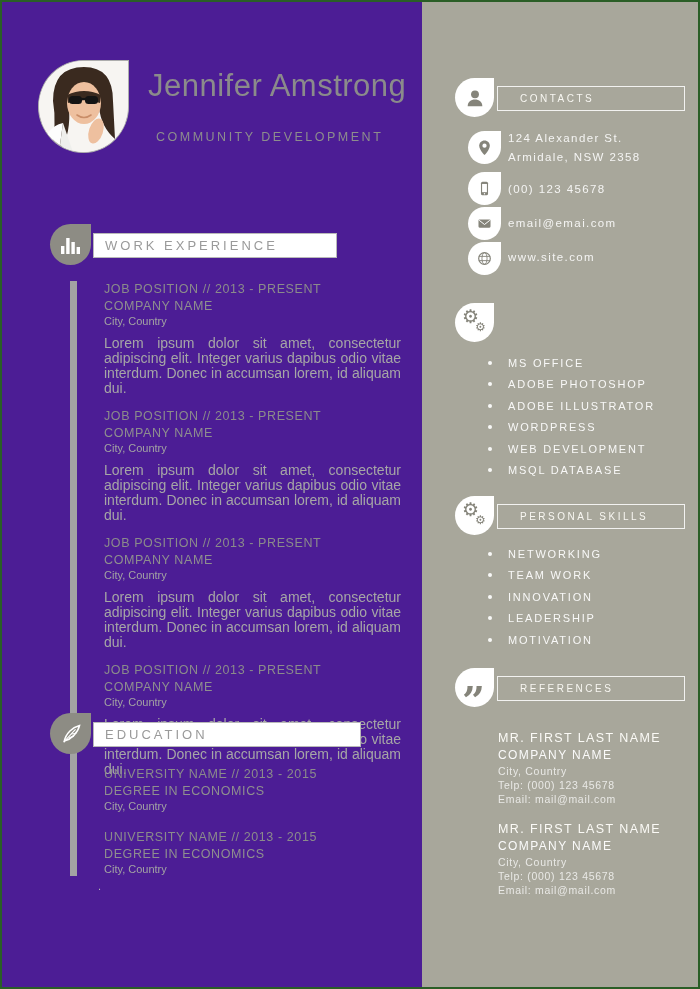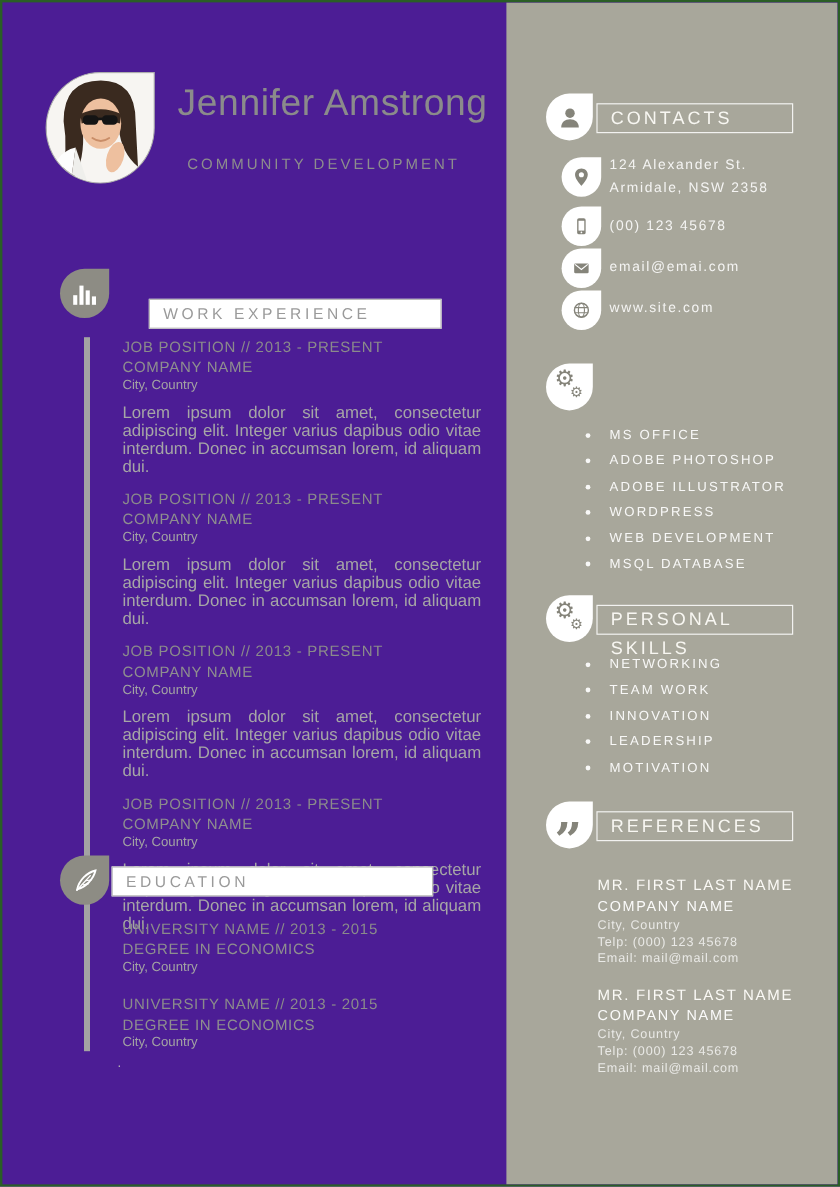--- a/index.html
+++ b/index.html
@@ -26,34 +26,34 @@
   .person-title { position:absolute; left:154px; top:128px; font-size:12.5px; letter-spacing:2.5px; color:#8d8d8d; }
 
   
   .sec-icon-l { left:48px; width:41px; height:41px; }
   .sec-box-l {
     position:absolute; left:91px; width:244px; height:25px; border:1px solid #b9b9b9;
     font-size:13px; letter-spacing:3px; color:#9a9a9a; line-height:24px; padding-left:11px;
     background:#fff;
   }
   
-  .entries { position:absolute; left:68px; width:331px; border-left:5px solid #a3a3a3; padding-left:27px; }
+  .entries { position:absolute; left:68px; width:331px; border-left:7px solid #a3a3a3; padding-left:27px; }
   .job { margin-bottom:12px; }
   .job-title    { font-size:12.5px; line-height:17px; letter-spacing:.6px; color:#8b8b8b; }
   .job-company  { font-size:12.5px; line-height:16px; letter-spacing:.6px; color:#8f8f8f; }
   .job-location { font-size:11px;   line-height:14px; color:#a3a3a3; }
   .job-desc     { margin-top:8px; font-size:14px; line-height:15px; color:#a6a6a6; text-align:justify; }
   .edu { margin-bottom:16px; }
   .trail-dot { position:absolute; left:96px; top:878px; font-size:11px; color:#b5b5b5; }
 
   
   .sec-icon-r { width:39px; height:39px; }
   .sec-box-r {
-    position:absolute; left:75px; width:164px; height:25px; border:1px solid rgba(255,255,255,.85);
-    font-size:15px; letter-spacing:2.5px; color:#f8f7f2; line-height:24px; padding-left:11px;
+    position:absolute; left:75px; width:188px; height:25px; border:1px solid rgba(255,255,255,.85);
+    font-size:10px; letter-spacing:2.5px; color:#f8f7f2; line-height:24px; padding-left:22px;
   }
 
   
   .mini-icon { width:33px; height:33px; }
   .contact-text { position:absolute; left:86px; font-size:11.5px; letter-spacing:1.4px; color:rgba(255,255,255,.88); line-height:19px; }
 
   
   .skill-list { position:absolute; left:66px; }
   .skill-row { display:flex; align-items:center; height:13px; margin-bottom:8.5px; }
   .skill-bullet { width:4px; height:4px; border-radius:50%; background:rgba(255,255,255,.92); margin-right:16px; flex:none; }
@@ -97,21 +97,21 @@
   <div class="person-title">COMMUNITY DEVELOPMENT</div>
 
   <div class="drop drop-gray sec-icon-l" style="top:222px;">
     <svg width="24" height="22" viewBox="0 0 24 22">
       <rect x="2" y="12" width="3.4" height="8" fill="#fff"></rect>
       <rect x="7.2" y="4" width="3.4" height="16" fill="#fff"></rect>
       <rect x="12.4" y="8" width="3.4" height="12" fill="#fff"></rect>
       <rect x="17.6" y="13" width="3.4" height="7" fill="#fff"></rect>
     </svg>
   </div>
-  <div class="sec-box-l" style="top:247px;margin-left:31px;">WORK EXPERIENCE</div>
+  <div class="sec-box-l" style="top:231px;">WORK EXPERIENCE</div>
 
   <div class="entries" style="top:279px;">
     <div class="job">
       <div class="job-title">JOB POSITION // 2013 - PRESENT</div>
       <div class="job-company">COMPANY NAME</div>
       <div class="job-location">City, Country</div>
       <div class="job-desc">Lorem ipsum dolor sit amet, consectetur adipiscing elit. Integer varius dapibus odio vitae interdum. Donec in accumsan lorem, id aliquam dui.</div>
     </div>
     <div class="job">
       <div class="job-title">JOB POSITION // 2013 - PRESENT</div>

